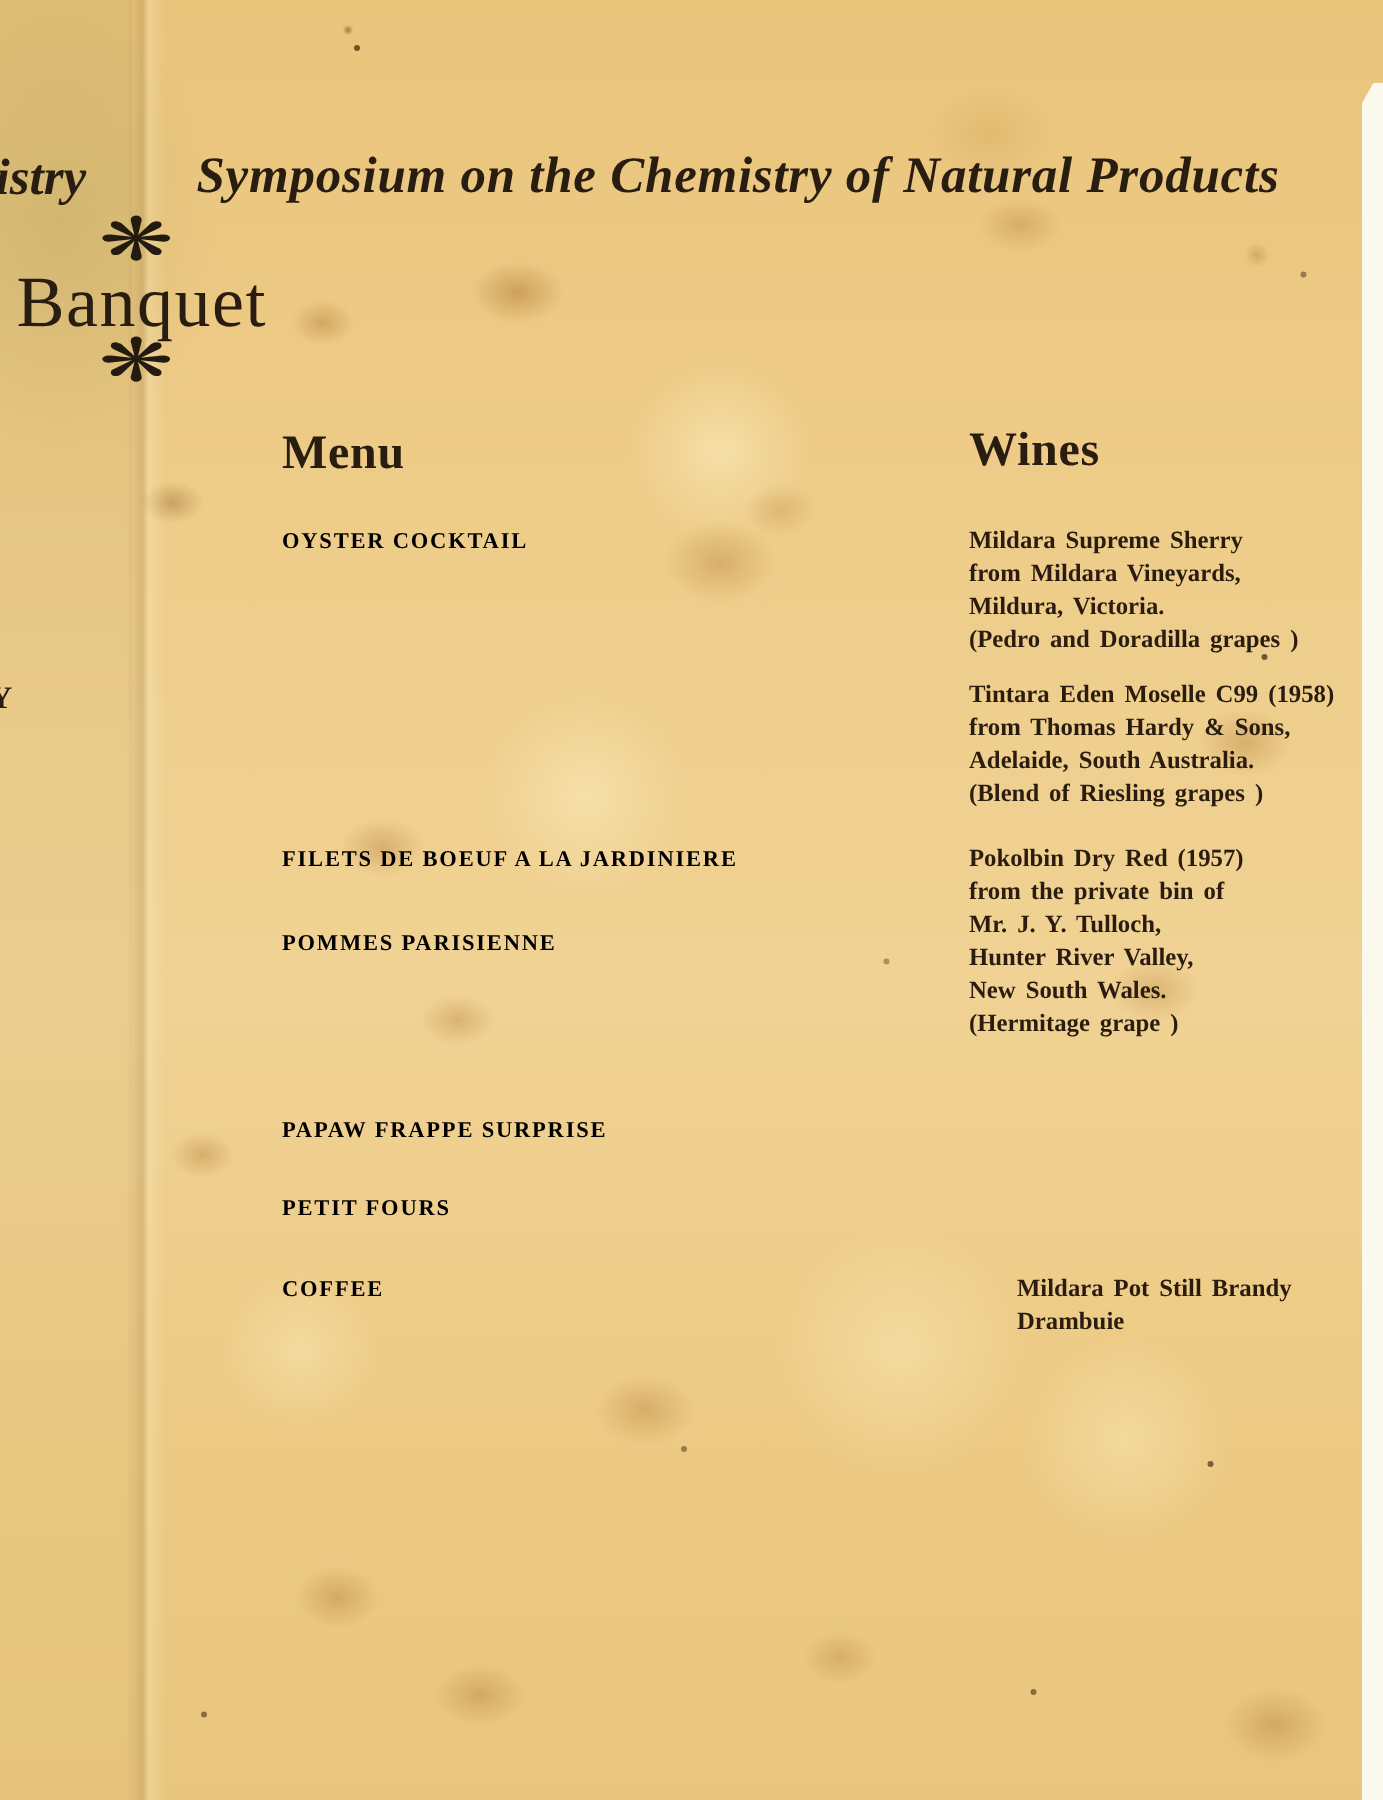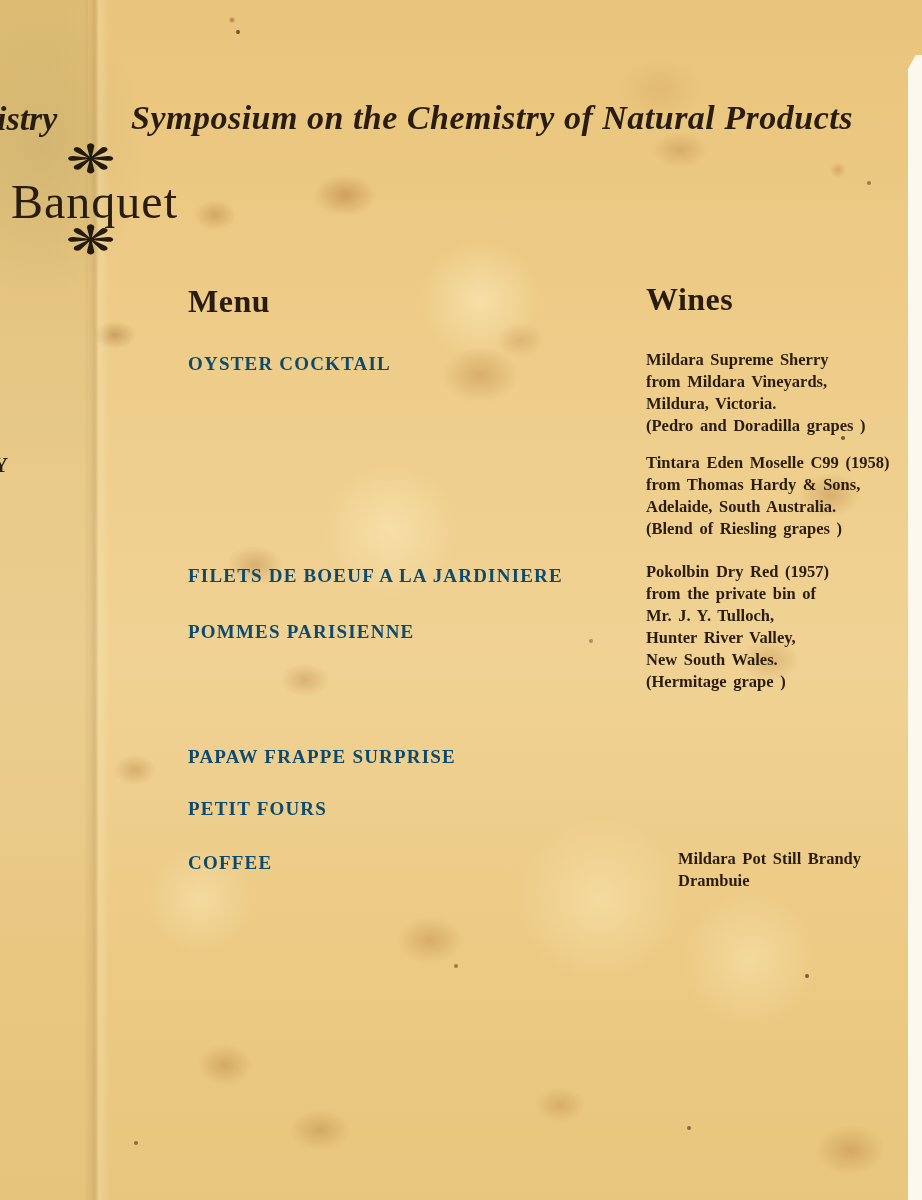--- a/index.html
+++ b/index.html
@@ -68,21 +68,21 @@
                   letter-spacing:.5px; }
   .ornament     { font-size:40px; line-height:40px; color:#241b10; transform:scaleX(1.5); }
   .orn-top      { left:74px; top:140px; }
   .orn-bottom   { left:74px; top:221px; }
   .banquet      { left:11px; top:174px; font-size:48px; letter-spacing:1px; }
 
   .col-header   { font-size:32px; font-weight:600; letter-spacing:.5px; }
   .menu-header  { left:188px; top:283px; }
   .wines-header { left:646px; top:281px; }
 
-  .dish { font-size:19px; font-weight:600; letter-spacing:1.2px; color:#0c4a6e; }
+  .dish { font-size:15px; font-weight:600; letter-spacing:1.2px; color:#000000; }
   .d1 { left:188px; top:353px; }
   .d2 { left:188px; top:455px; }
   .d3 { left:188px; top:565px; }
   .d4 { left:188px; top:621px; }
   .d5 { left:188px; top:746px; }
   .d6 { left:188px; top:798px; }
   .d7 { left:188px; top:852px; }
 
   .wine-block { position:absolute; left:646px; width:250px; color:#2a1d10; }
   .wb1 { top:349px; } .wb2 { top:452px; } .wb3 { top:561px; } .wb4 { top:848px;margin-left:32px; }

